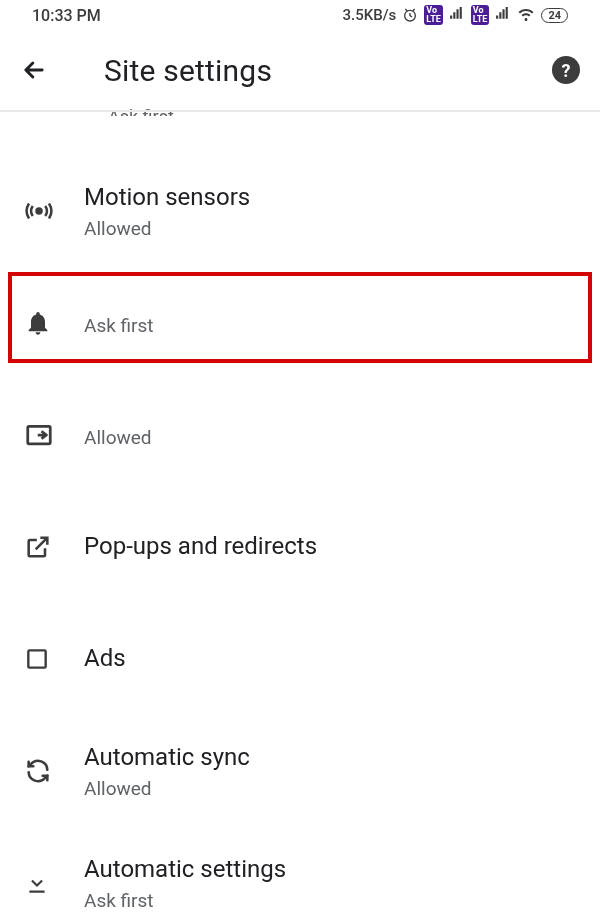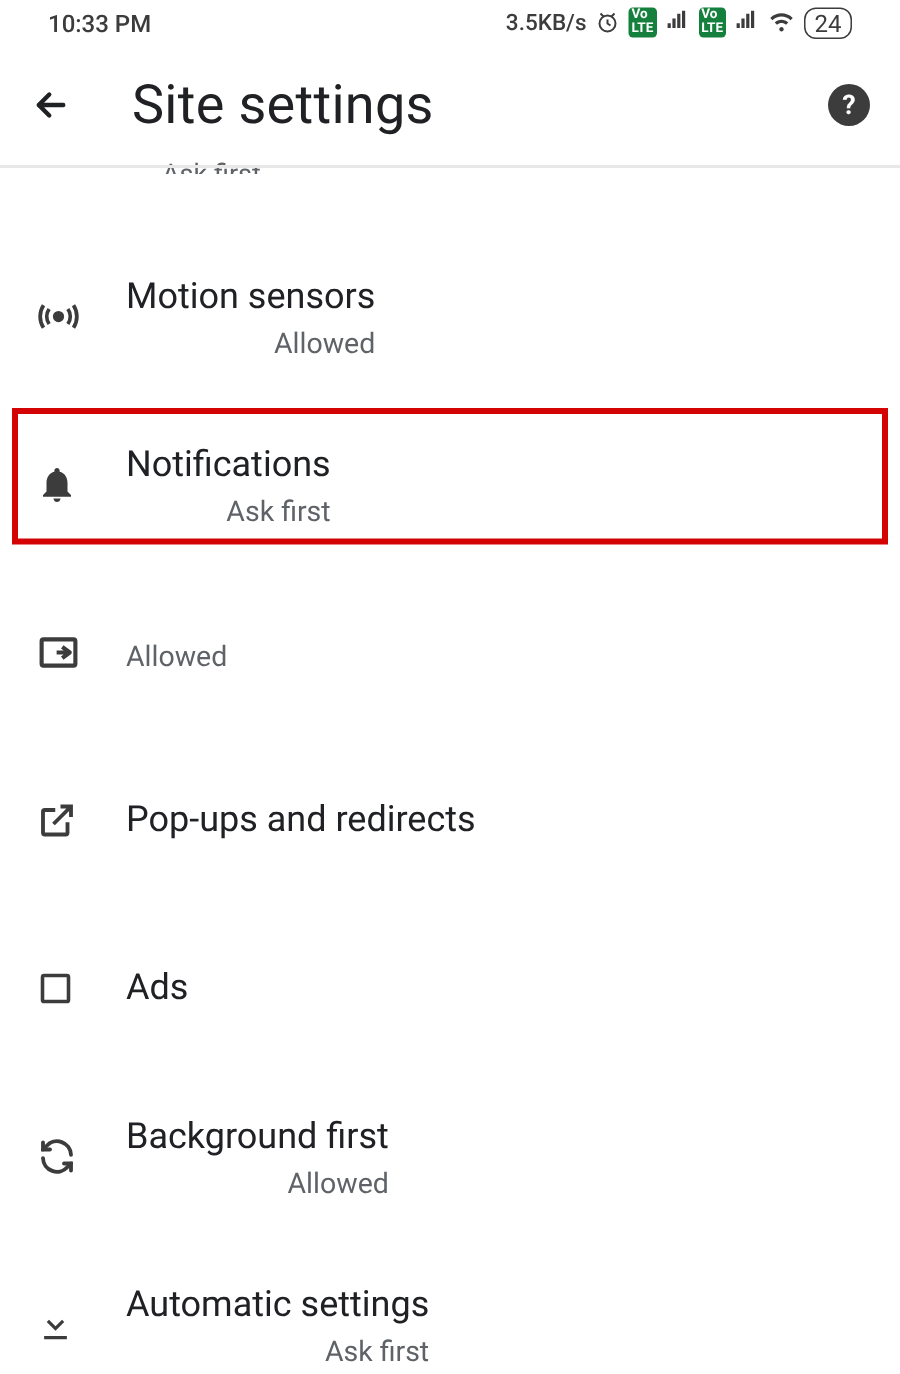--- a/index.html
+++ b/index.html
@@ -23,48 +23,48 @@
       color: #3c3c3c;
     }
     .status-right {
       display: flex;
       align-items: center;
       gap: 6px;
       font-size: 15px;
     }
     .status-icon { display: inline-flex; align-items: center; }
     .volte-badge {
-      background: #15803d;
+      background: #4c1d95;
       color: #fff;
       font-size: 9px;
       font-weight: 700;
       padding: 1px 2px;
       border-radius: 3px;
       line-height: 1;
     }
     .battery {
       border: 1.5px solid #3c3c3c;
       border-radius: 8px;
       padding: 0 6px;
-      font-size: 16px;
-      font-weight: 400;
+      font-size: 11px;
+      font-weight: 700;
     }
     .header {
       height: 82px;
       display: flex;
       align-items: center;
       padding: 0 20px;
       border-bottom: 2px solid #e8e8e8;
       position: relative;
     }
     .back-btn { width: 40px; display: flex; align-items: center; }
     .title {
-      font-size: 36px;
+      font-size: 30px;
       font-weight: 400;
-      margin-left: 28px;
+      margin-left: 44px;
       letter-spacing: 0.2px;
     }
     .help-btn {
       position: absolute;
       right: 20px;
       width: 28px;
       height: 28px;
       border-radius: 50%;
       background: #3c3c3c;
       color: #fff;
@@ -101,21 +101,20 @@
     .row-title {
       font-size: 24px;
       color: #202124;
       font-weight: 400;
       line-height: 1.3;
     }
     .row-sub {
       font-size: 19px;
       color: #5f6368;
       margin-top: 4px;
-      text-align: right;
     }
     .spacer { height: 18px; }
     .highlight {
       position: absolute;
       border: 4px solid #d40404;
       left: 8px;
       right: 8px;
       top: 272px;
       height: 91px;
       pointer-events: none;
@@ -186,21 +185,20 @@
 
   <div class="spacer"></div>
 
   <div class="row">
     <div class="row-icon">
       <svg width="28" height="28" viewBox="0 0 24 24" fill="#3c3c3c">
           <path d="M12 22c1.1 0 2-.9 2-2h-4c0 1.1.9 2 2 2zm6-6V11c0-3.1-1.6-5.6-4.5-6.3V4c0-.8-.7-1.5-1.5-1.5S10.5 3.2 10.5 4v.7C7.6 5.4 6 7.9 6 11v5l-2 2v1h16v-1l-2-2z"></path>
         </svg>
     </div>
     <div class="row-text">
-      <span class="row-title">Notifications</span>
       <span class="row-sub">Ask first</span>
     </div>
   </div>
 
   <div class="spacer"></div>
 
   <div class="row">
     <div class="row-icon">
       <svg width="30" height="30" viewBox="0 0 24 24" fill="none" stroke="#3c3c3c" stroke-width="2.2">
           <rect x="3" y="5" width="18" height="14" rx="1"></rect>
@@ -241,21 +239,21 @@
   <div class="spacer"></div>
 
   <div class="row">
     <div class="row-icon">
       <svg width="28" height="28" viewBox="0 0 24 24" fill="none" stroke="#3c3c3c" stroke-width="2.2" stroke-linecap="round">
           <path d="M20 11A8 8 0 006 6l-2 2M4 13a8 8 0 0014 5l2-2"></path>
           <path d="M4 4v4h4M20 20v-4h-4"></path>
         </svg>
     </div>
     <div class="row-text">
-      <span class="row-title">Background first</span>
+      <span class="row-title">Automatic sync</span>
       <span class="row-sub">Allowed</span>
     </div>
   </div>
 
   <div class="spacer"></div>
 
   <div class="row">
     <div class="row-icon">
       <svg width="26" height="26" viewBox="0 0 24 24" fill="#3c3c3c">
           <path d="M12 3v10l-4-4-1.4 1.4L12 15.8l5.4-5.4L16 9l-4 4V3h0zM5 19h14v2H5z"></path>

